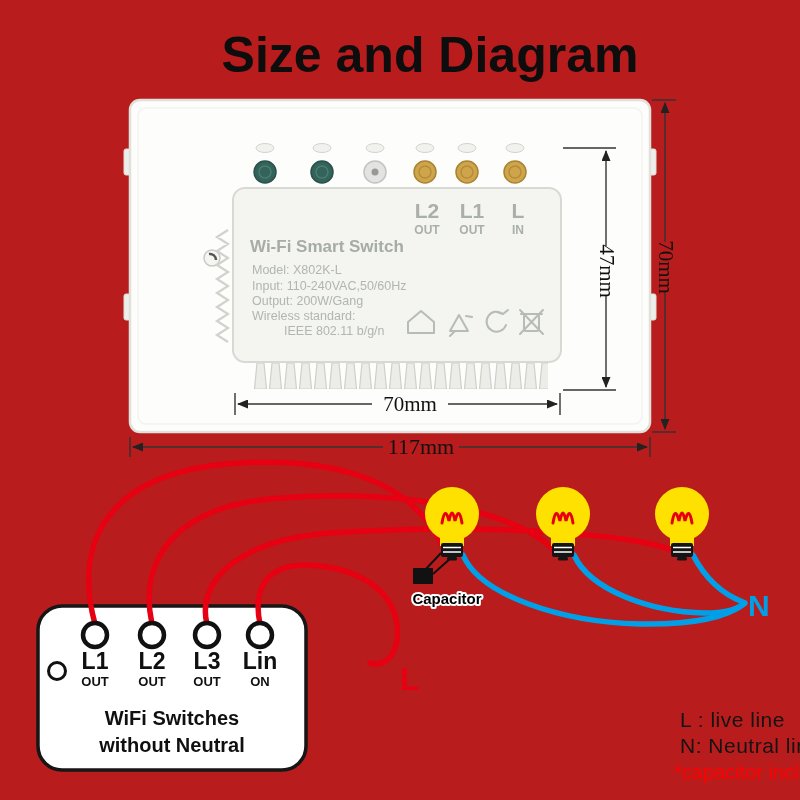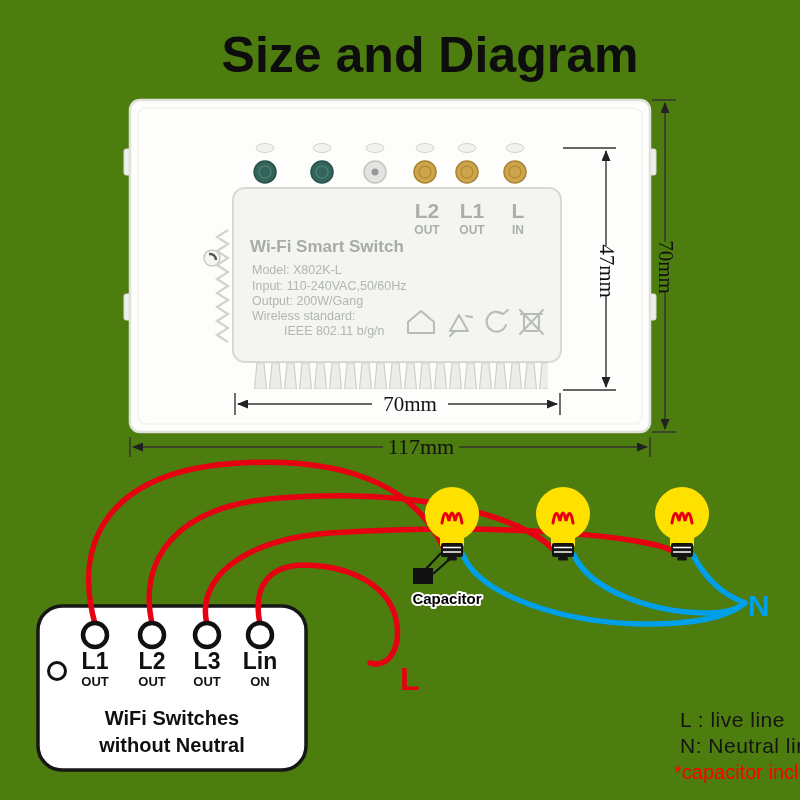--- a/index.html
+++ b/index.html
@@ -1,16 +1,16 @@
 <!DOCTYPE html>
 <html><head>
 <meta charset="utf-8">
 <style>
   html,body{margin:0;padding:0;background:#ffffff;}
-  .page{position:relative;width:800px;height:800px;background:#4d7c0f;overflow:hidden;}
+  .page{position:relative;width:800px;height:800px;background:#b91c1c;overflow:hidden;}
   svg text{user-select:none;}
   .t-title   {font:bold 50px "Liberation Sans",sans-serif; fill:#0d0d0d;}
   .t-serif   {font:21px "Liberation Serif",serif; fill:#111;}
   .t-serif-lg{font:22px "Liberation Serif",serif; fill:#111;}
   .t-term    {font:bold 21px "Liberation Sans",sans-serif; fill:#a9b0ab;}
   .t-termsub {font:bold 12px "Liberation Sans",sans-serif; fill:#a9b0ab;}
   .t-brand   {font:bold 17px "Liberation Sans",sans-serif; fill:#a6aca7;}
   .t-spec    {font:12.5px "Liberation Sans",sans-serif; fill:#b0b6b1;}
   .t-boxterm {font:bold 23px "Liberation Sans",sans-serif; fill:#101010;}
   .t-boxsub  {font:bold 13px "Liberation Sans",sans-serif; fill:#101010;}

